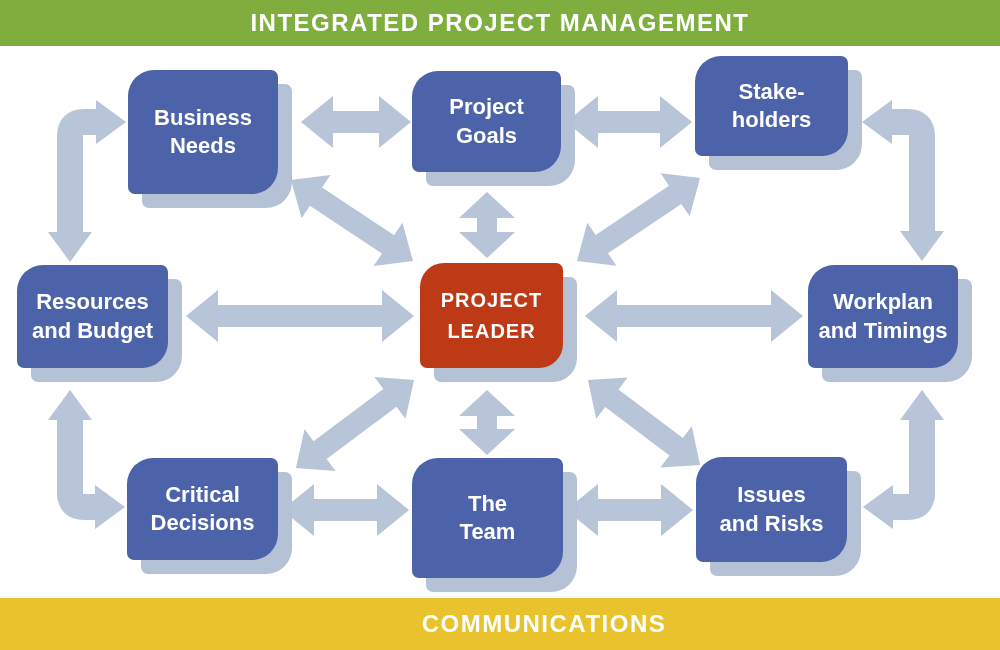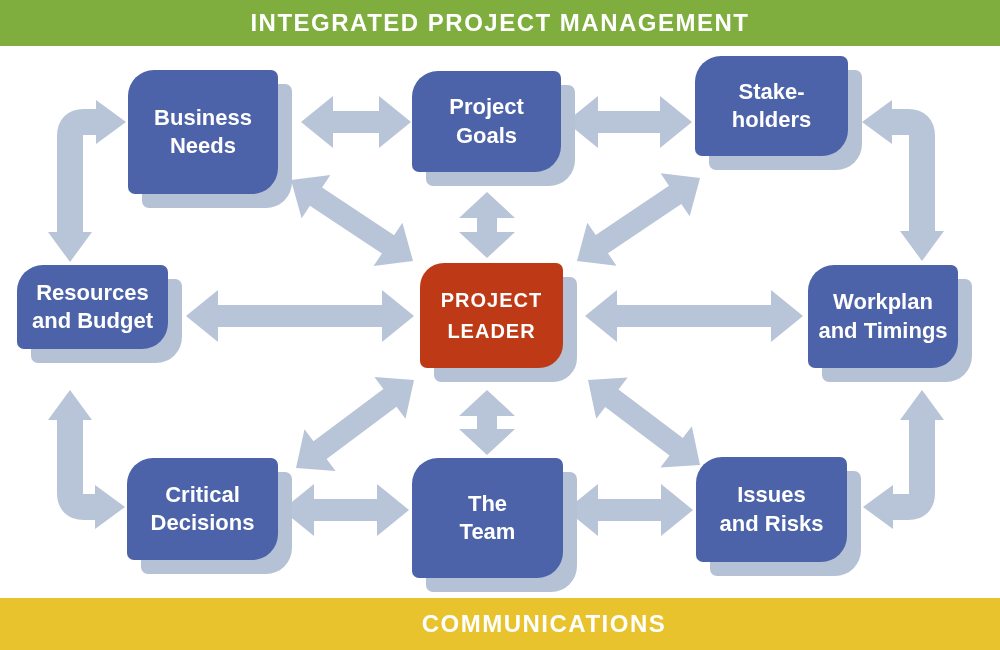--- a/index.html
+++ b/index.html
@@ -27,21 +27,21 @@
   .node-label{white-space:pre-line;}
   .node.leader{
     background:var(--red,#be3a16);
     font-size:20px;letter-spacing:1px;line-height:1.55;
     border-radius:24px 7px 24px 7px;
   }
   
   #n-business {left:128px;top:70px;width:150px;height:124px;}
   #n-goals    {left:412px;top:71px;width:149px;height:101px;}
   #n-stake    {left:695px;top:56px;width:153px;height:100px;}
-  #n-resources{left:17px;top:265px;width:151px;height:84px;}
+  #n-resources{left:17px;top:265px;width:151px;height:103px;}
   #n-leader   {left:420px;top:263px;width:143px;height:105px;}
   #n-workplan {left:808px;top:265px;width:150px;height:103px;}
   #n-critical {left:127px;top:458px;width:151px;height:102px;}
   #n-team     {left:412px;top:458px;width:151px;height:120px;}
   #n-issues   {left:696px;top:457px;width:151px;height:105px;}
 </style>
 </head>
 <body>
 
 <div class="stage">

